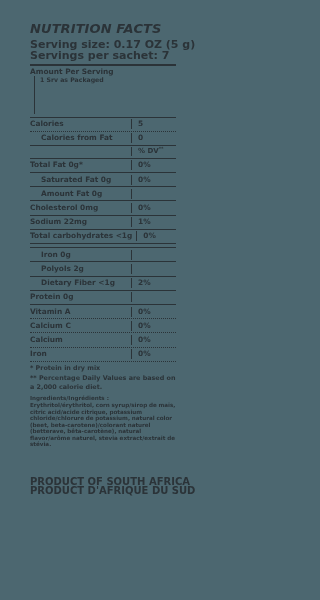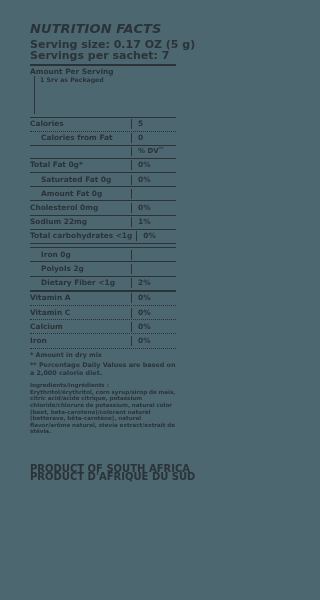--- a/index.html
+++ b/index.html
@@ -211,46 +211,50 @@
   <div class="row">
     <span class="nm indent1">Polyols  2g</span>
     <span class="dv"></span>
   </div>
   <div class="rule-thin"></div>
   <div class="row">
     <span class="nm indent1">Dietary Fiber  &lt;1g</span>
     <span class="dv">2%</span>
   </div>
   <div class="rule-thin"></div>
+  <div class="row">
+    <span class="nm">Protein  0g</span>
+    <span class="dv"></span>
+  </div>
 
   <div class="rule-med"></div>
 
   <div class="row">
     <span class="nm">Vitamin A</span>
     <span class="dv">0%</span>
   </div>
   <div class="rule-dot"></div>
   <div class="row">
-    <span class="nm">Vitamin C</span>
+    <span class="nm">Calcium C</span>
     <span class="dv">0%</span>
   </div>
   <div class="rule-dot"></div>
   <div class="row">
     <span class="nm">Calcium</span>
     <span class="dv">0%</span>
   </div>
   <div class="rule-dot"></div>
   <div class="row">
     <span class="nm">Iron</span>
     <span class="dv">0%</span>
   </div>
 
   <div class="rule-dot"></div>
 
-  <div class="foot">* Amount in dry mix</div>
+  <div class="foot">* Protein in dry mix</div>
   <div class="foot">** Percentage Daily Values are based on a 2,000 calorie diet.</div>
 
   <div class="ingredients-head">Ingredients/Ingrédients :</div>
   <div class="ingredients-body">Erythritol/érythritol, corn syrup/sirop de maïs, citric acid/acide citrique, potassium chloride/chlorure de potassium, natural color (beet, beta-carotene)/colorant naturel (betterave, bêta-carotène), natural flavor/arôme naturel, stevia extract/extrait de stévia.</div>
 
   <div class="origin">
     <div>PRODUCT OF SOUTH AFRICA</div>
     <div>PRODUCT D'AFRIQUE DU SUD</div>
   </div>
 

